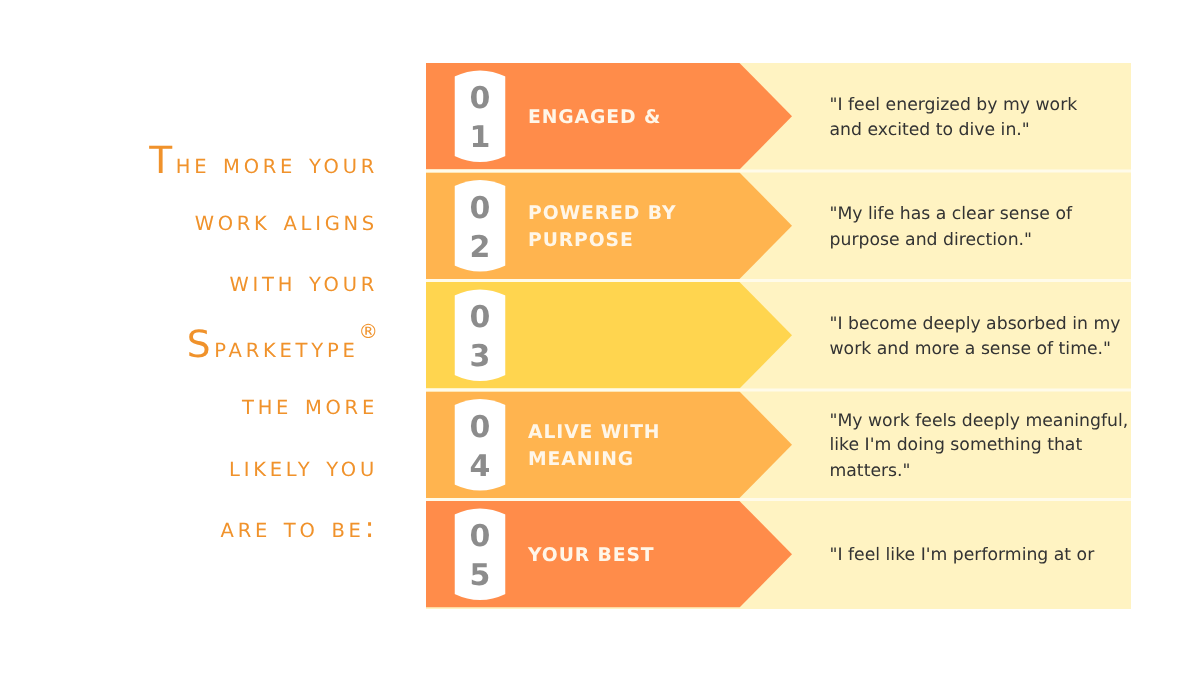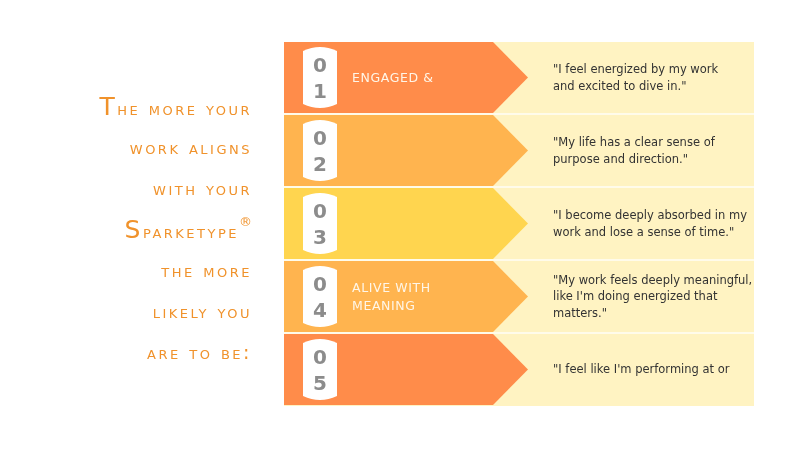--- a/index.html
+++ b/index.html
@@ -39,21 +39,21 @@
   .badge svg { position:absolute; left:0; top:0; }
   .badge .digit {
     position:absolute; left:0; width:34px; text-align:center;
     color:#8C8C8C; font-weight:bold; font-size:20px; font-family:"DejaVu Sans", sans-serif;
   }
   .badge .d1 { top:8px; }
   .badge .d2 { top:34px; }
   .label {
     position:absolute; left:68px; top:0; height:71px; width:150px;
     display:flex; flex-direction:column; justify-content:center;
-    color:#FFF6E8; font-weight:normal; font-size:12.5px; line-height:18px; letter-spacing:0.6px;
+    color:#FFF6E8; font-weight:bold; font-size:12.5px; line-height:18px; letter-spacing:0.6px;
     font-family:"DejaVu Sans", sans-serif;
   }
   .quote {
     position:absolute; left:269px; top:0; height:71px; width:200px;
     display:flex; flex-direction:column; justify-content:center;
     color:#333333; font-size:11.5px; line-height:16.5px;
     font-family:"DejaVu Sans", sans-serif;
   }
 </style>
 </head>
@@ -96,41 +96,45 @@
     <svg class="arrow" width="245" height="71" viewBox="0 0 245 71">
       <polygon class="arrow-poly" points="0,0 209,0 244,35.5 209,71 0,71" fill="#FFB44F"></polygon>
     </svg>
     <div class="badge">
       <svg width="34" height="65" viewBox="0 0 34 65">
         <path d="M0,6 Q17,-2 34,6 L34,59 Q17,67 0,59 Z" fill="#FFFFFF"></path>
       </svg>
       <div class="digit d1">0</div>
       <div class="digit d2">2</div>
     </div>
+    <div class="label">
+      <div class="l1">POWERED BY</div>
+      <div class="l2">PURPOSE</div>
+    </div>
     <div class="quote">
       <div class="q1">"My life has a clear sense of</div>
       <div class="q2">purpose and direction."</div>
 
     </div>
   </div>
 <div class="sep" style="top: 144px;"></div>
   <div class="row" style="top: 146px;">
     <svg class="arrow" width="245" height="71" viewBox="0 0 245 71">
       <polygon class="arrow-poly" points="0,0 209,0 244,35.5 209,71 0,71" fill="#FFD54F"></polygon>
     </svg>
     <div class="badge">
       <svg width="34" height="65" viewBox="0 0 34 65">
         <path d="M0,6 Q17,-2 34,6 L34,59 Q17,67 0,59 Z" fill="#FFFFFF"></path>
       </svg>
       <div class="digit d1">0</div>
       <div class="digit d2">3</div>
     </div>
     <div class="quote">
       <div class="q1">"I become deeply absorbed in my</div>
-      <div class="q2">work and lose a sense of time."</div>
+      <div class="q2">work and more a sense of time."</div>
 
     </div>
   </div>
 <div class="sep" style="top: 217px;"></div>
   <div class="row" style="top: 219px;">
     <svg class="arrow" width="245" height="71" viewBox="0 0 245 71">
       <polygon class="arrow-poly" points="0,0 209,0 244,35.5 209,71 0,71" fill="#FFB44F"></polygon>
     </svg>
     <div class="badge">
       <svg width="34" height="65" viewBox="0 0 34 65">
@@ -138,36 +142,37 @@
       </svg>
       <div class="digit d1">0</div>
       <div class="digit d2">4</div>
     </div>
     <div class="label">
       <div class="l1">ALIVE WITH</div>
       <div class="l2">MEANING</div>
     </div>
     <div class="quote">
       <div class="q1">"My work feels deeply meaningful,</div>
-      <div class="q2">like I'm doing energized that</div>
+      <div class="q2">like I'm doing something that</div>
       <div class="q3">matters."</div>
     </div>
   </div>
 <div class="sep" style="top: 290px;"></div>
   <div class="row" style="top: 292px;">
     <svg class="arrow" width="245" height="71" viewBox="0 0 245 71">
       <polygon class="arrow-poly" points="0,0 209,0 244,35.5 209,71 0,71" fill="#FF8C4A"></polygon>
     </svg>
     <div class="badge">
       <svg width="34" height="65" viewBox="0 0 34 65">
         <path d="M0,6 Q17,-2 34,6 L34,59 Q17,67 0,59 Z" fill="#FFFFFF"></path>
       </svg>
       <div class="digit d1">0</div>
       <div class="digit d2">5</div>
     </div>
     <div class="label">
+      <div class="l2">YOUR BEST</div>
     </div>
     <div class="quote">
       <div class="q1">"I feel like I'm performing at or</div>
 
     </div>
   </div>
 </div>
 
 </body></html>

